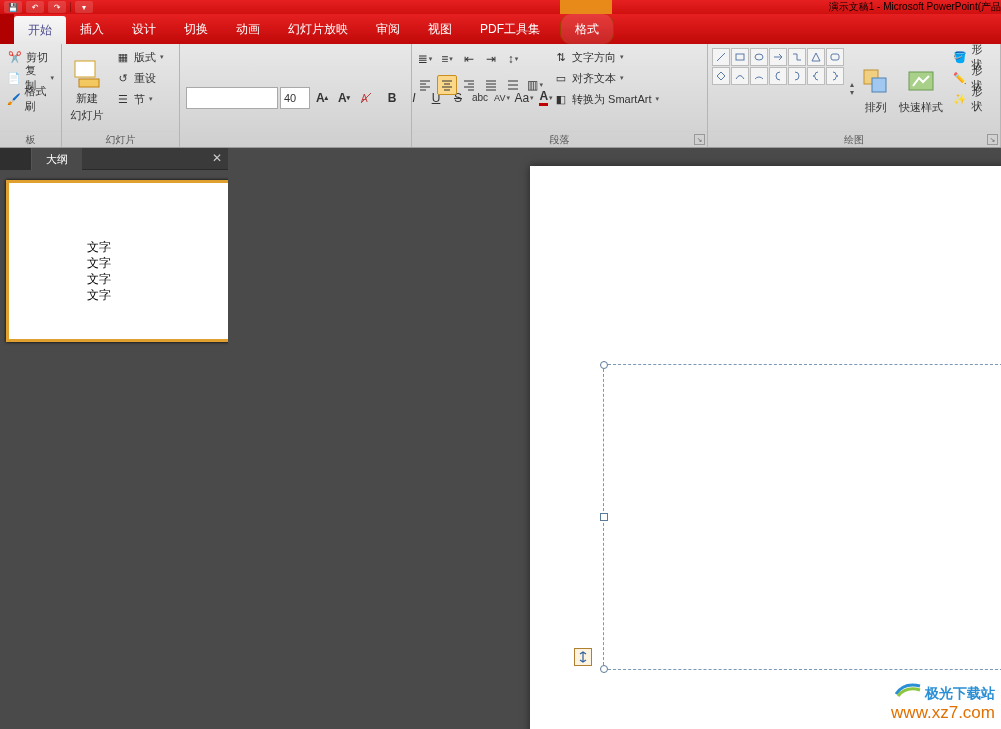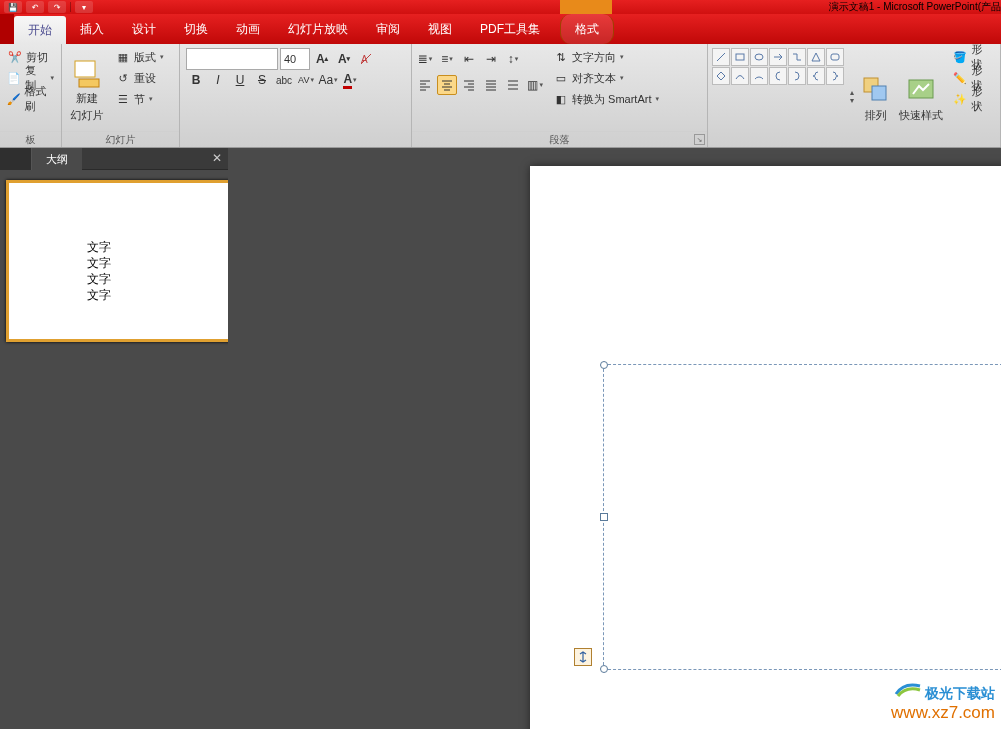--- a/index.html
+++ b/index.html
@@ -151,21 +151,21 @@
             <span class="icon16">☰</span>
             <span>节</span>
             <span class="dd-arrow">▾</span>
           </div>
       </div>
     </div>
     <div class="group-label">幻灯片</div>
   </div>
 
   <div class="group" style="width:232px">
-    <div class="group-body" style="flex-direction:column;gap:0;padding:4px 6px 0 6px">
+    <div class="group-body" style="flex-direction:row;gap:6px;padding:4px 6px 0 6px">
       <div class="hstack">
         <input class="combo font-name" value="" style="">
         <input class="combo font-size" value="40" style="">
         <div class="tb" style="font-weight:bold">A<sup style="font-size:7px">▴</sup></div>
         <div class="tb" style="font-weight:bold">A<sub style="font-size:7px">▾</sub></div>
         <div class="tb">
             <svg viewBox="0 0 14 14">
               <text x="2" y="11" font-size="10" fill="#c04040">A</text>
               <line x1="2" y1="12" x2="12" y2="2" stroke="#c04040"></line>
             </svg>
@@ -373,20 +373,21 @@
         <div class="btn-sm">
             <span class="icon16">✏️</span>
             <span>形状</span>
           </div>
         <div class="btn-sm">
             <span class="icon16">✨</span>
             <span>形状</span>
           </div>
       </div>
     </div>
+    <div class="group-label"><span>绘图</span><span class="launcher">↘</span></div>
   </div>
 
 </div>
 
 <div class="workspace">
   <div class="left-panel">
     <div class="panel-tabs">
       <div class="panel-tab off">&nbsp;</div>
       <div class="panel-tab on">大纲</div>
       <div class="panel-close">✕</div>

